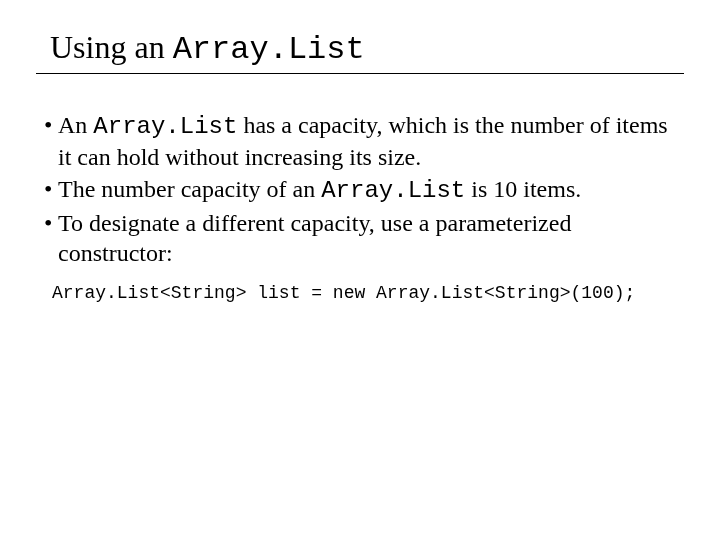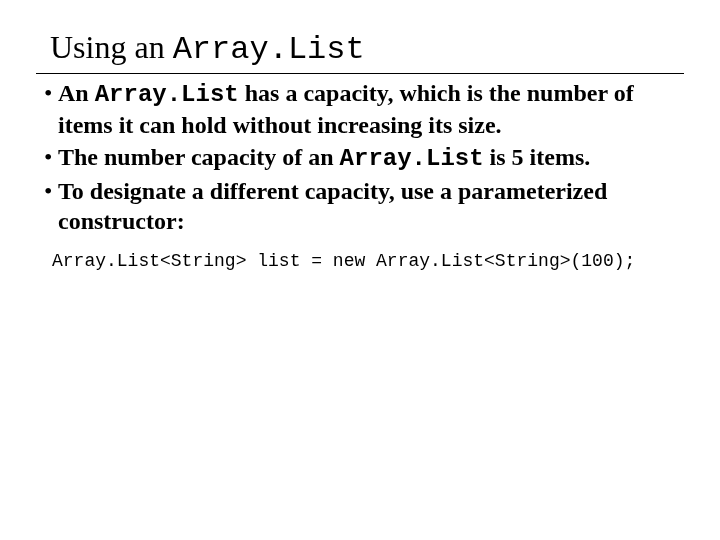--- a/index.html
+++ b/index.html
@@ -11,21 +11,21 @@
     font-family: "Times New Roman", Times, serif;
     color: #000;
   }
   .slide {
     box-sizing: border-box;
     padding: 28px 36px 0 36px;
   }
   .title-block {
     border-bottom: 1.5px solid #000;
     padding: 0 0 4px 14px;
-    margin-bottom: 4px;
+    margin-bottom: 36px;
   }
   .title {
     font-size: 32px;
     line-height: 1.2;
   }
   .mono { font-family: "Courier New", Courier, monospace; }
   .body {
     font-size: 24px;
     line-height: 1.25;
     padding-left: 8px;
@@ -33,21 +33,20 @@
   .bullet {
     display: flex;
     margin-bottom: 2px;
   }
   .bullet .dot {
     width: 14px;
     flex: 0 0 14px;
   }
   .bullet .txt {
     flex: 1;
-    font-weight: bold;
   }
   .code-line {
     font-family: "Courier New", Courier, monospace;
     font-size: 18px;
     margin-top: 14px;
     padding-left: 8px;
     white-space: pre;
   }
 </style>
 </head>
@@ -66,21 +65,21 @@
     <div class="bullet">
       <div class="dot">•</div>
       <div class="txt">
         <span>An </span><span class="mono">Array.List</span><span> has a capacity, which is the number of items it can hold without increasing its size.</span>
       </div>
     </div>
 
     <div class="bullet">
       <div class="dot">•</div>
       <div class="txt">
-        <span>The number capacity of an </span><span class="mono">Array.List</span><span> is 5 items.</span>
+        <span>The number capacity of an </span><span class="mono">Array.List</span><span> is 10 items.</span>
       </div>
     </div>
 
     <div class="bullet">
       <div class="dot">•</div>
       <div class="txt">
         <span>To designate a different capacity, use a parameterized constructor:</span>
       </div>
     </div>
 

